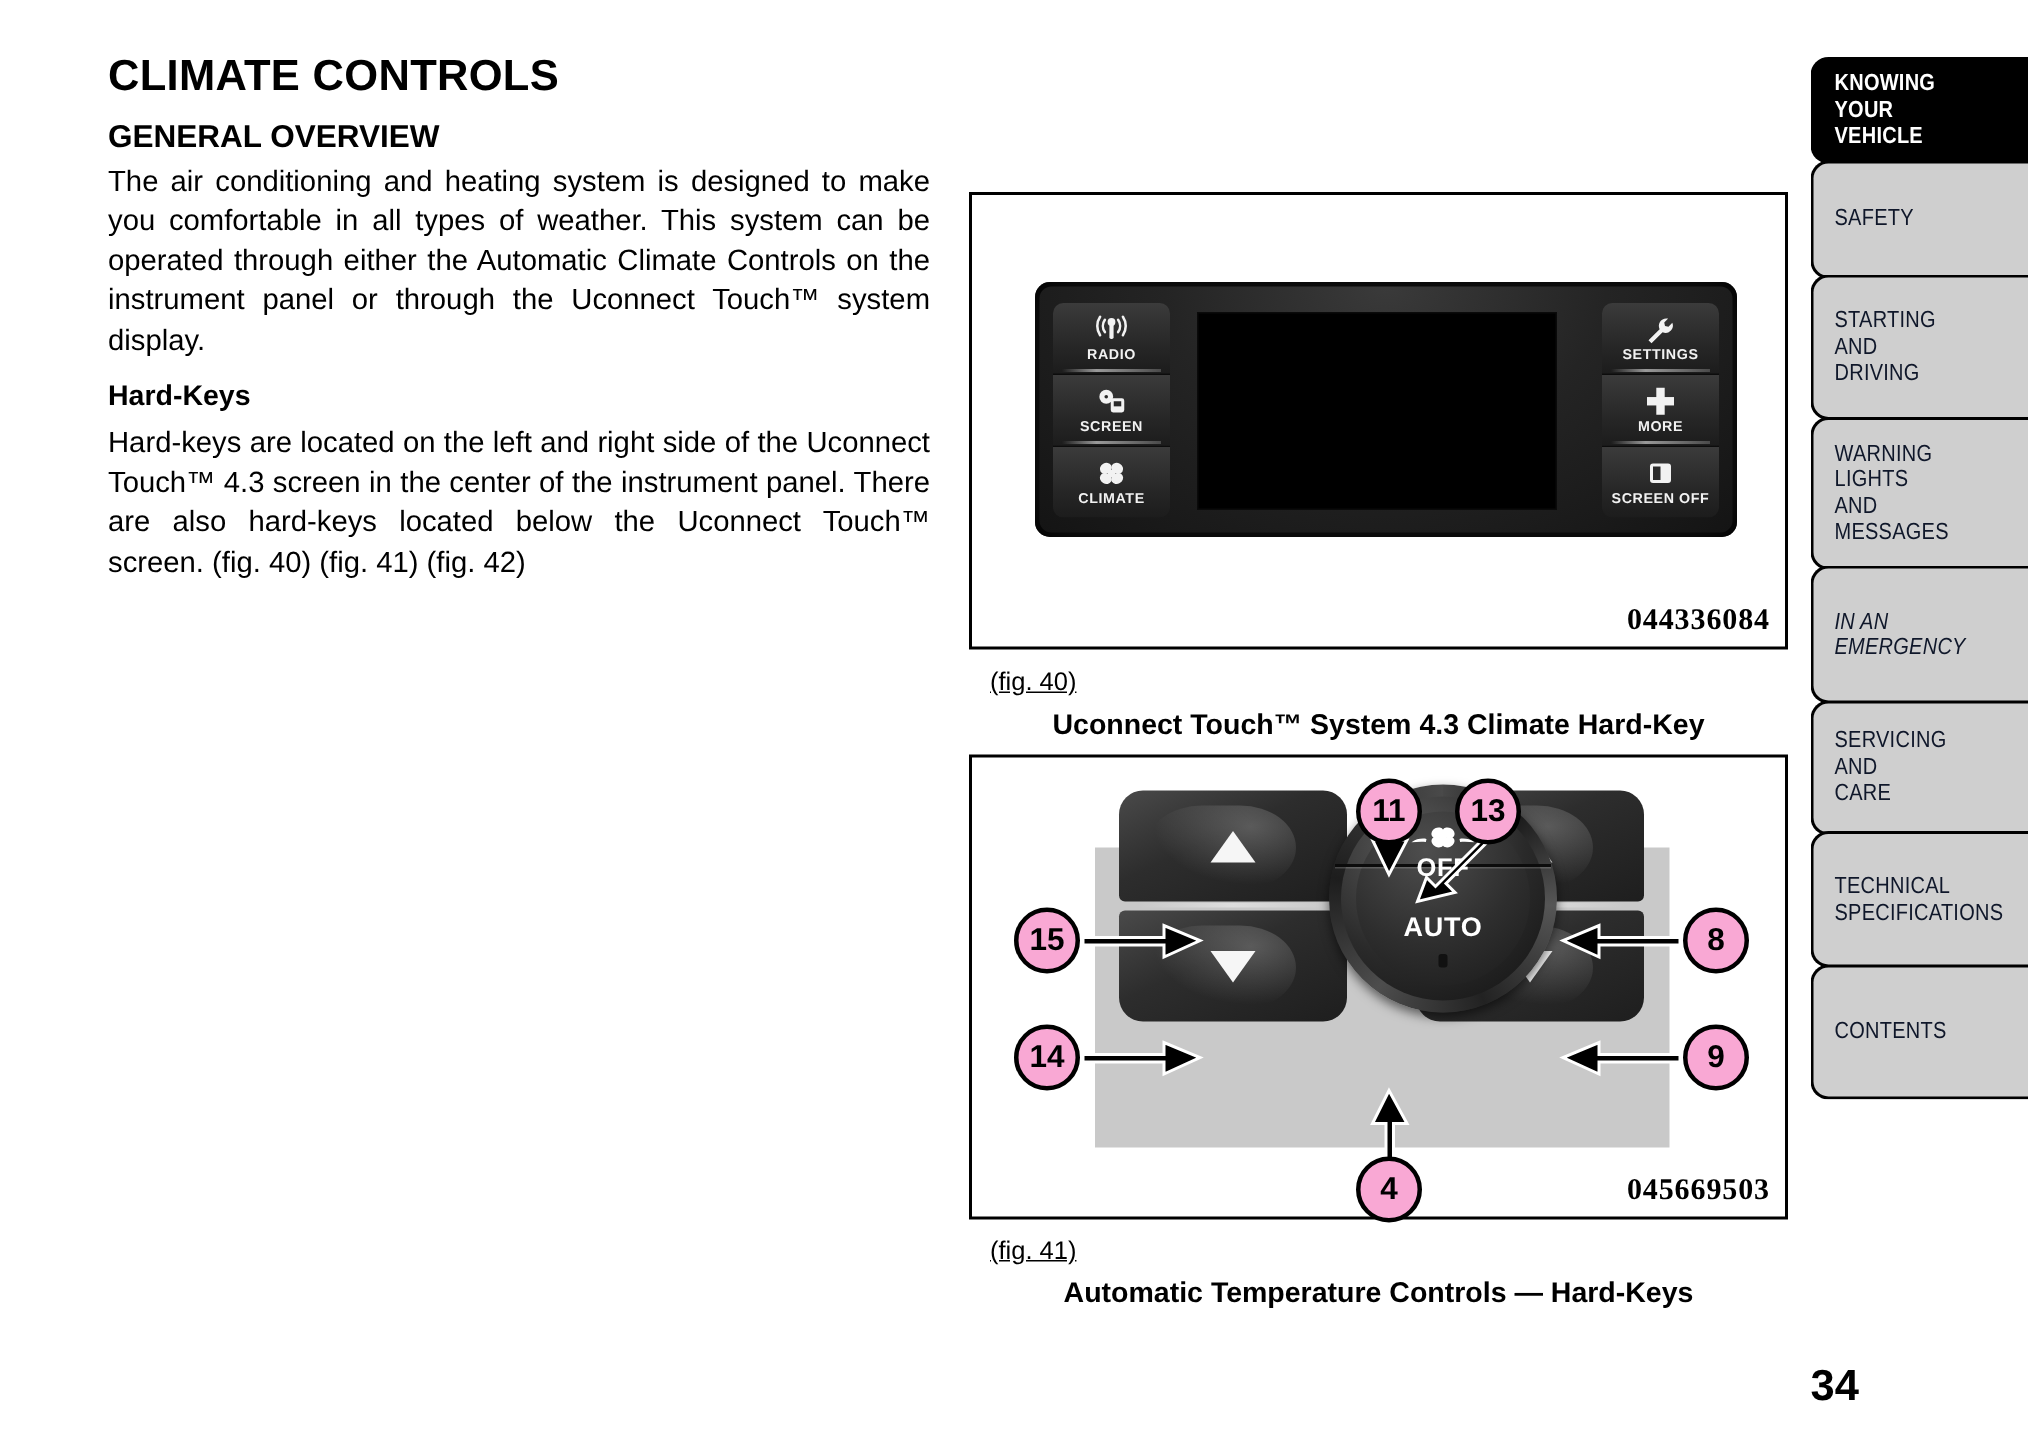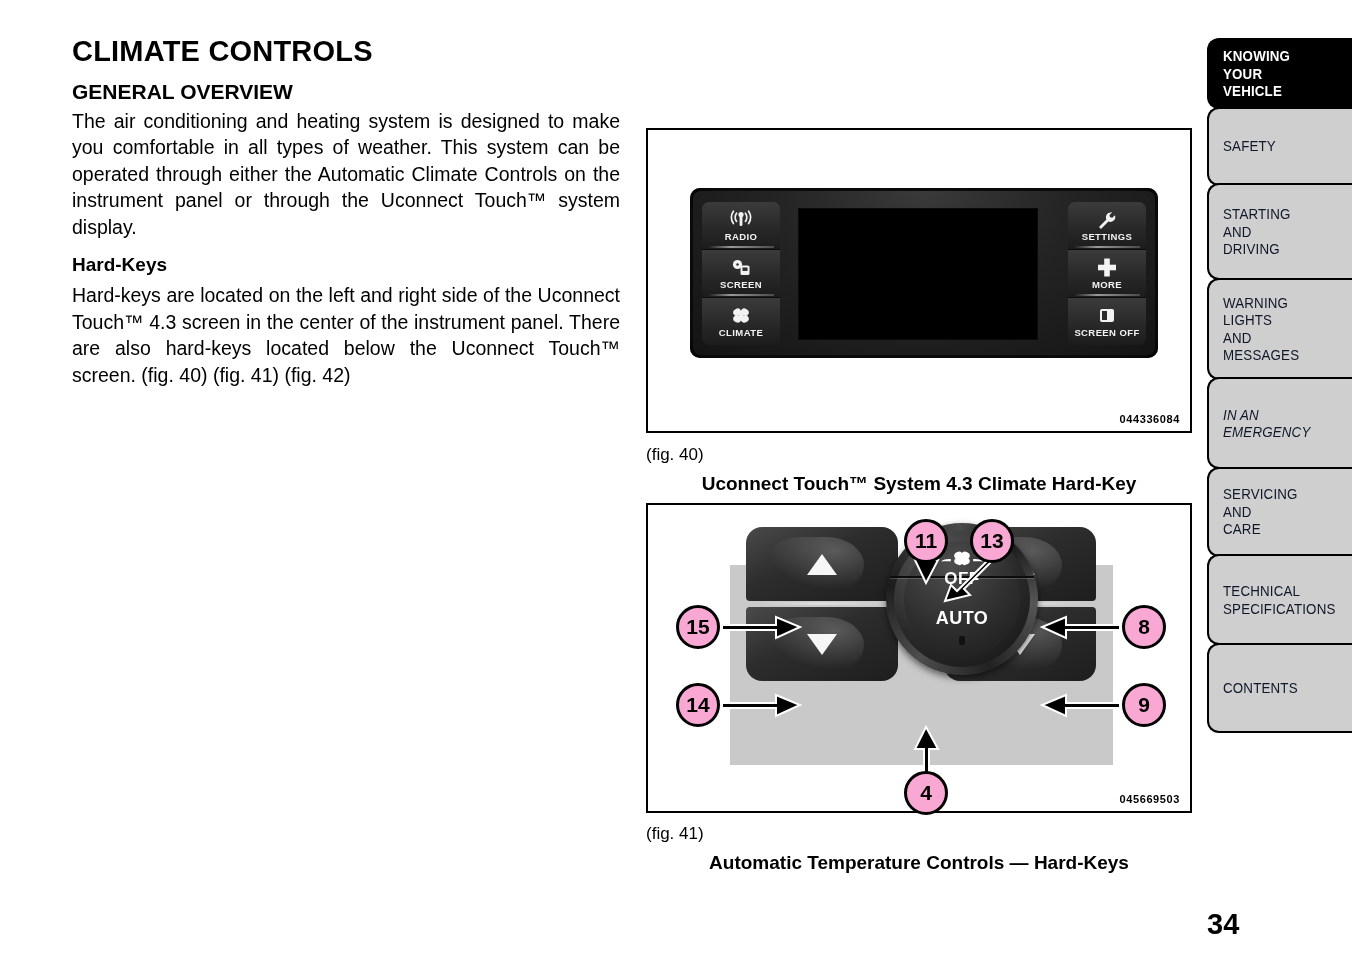--- a/index.html
+++ b/index.html
@@ -59,32 +59,33 @@
     background: #fff;
     box-sizing: border-box;
   }
   #fig40-box { left: 646px; top: 128px; width: 546px; height: 305px; }
   #fig41-box { left: 646px; top: 503px; width: 546px; height: 310px; }
 
   .fig-code {
     position: absolute;
     right: 10px;
     bottom: 6px;
-    font-size: 11px;
+    font-size: 20px;
     font-weight: bold;
     letter-spacing: 0.6px;
-    font-family: Liberation Sans, sans-serif;
+    font-family: Liberation Serif, serif;
     text-align: right;
   }
 
   .fig-label {
     position: absolute;
-    left: 646px;
+    left: 660px;
     font-size: 17px;
     line-height: 1.2;
+    text-decoration: underline;
   }
   #fig40-label { top: 445px; }
   #fig41-label { top: 824px; text-align: center; }
   .fig-title {
     position: absolute;
     left: 646px;
     width: 546px;
     text-align: center;
     font-size: 19px;
     font-weight: bold;

